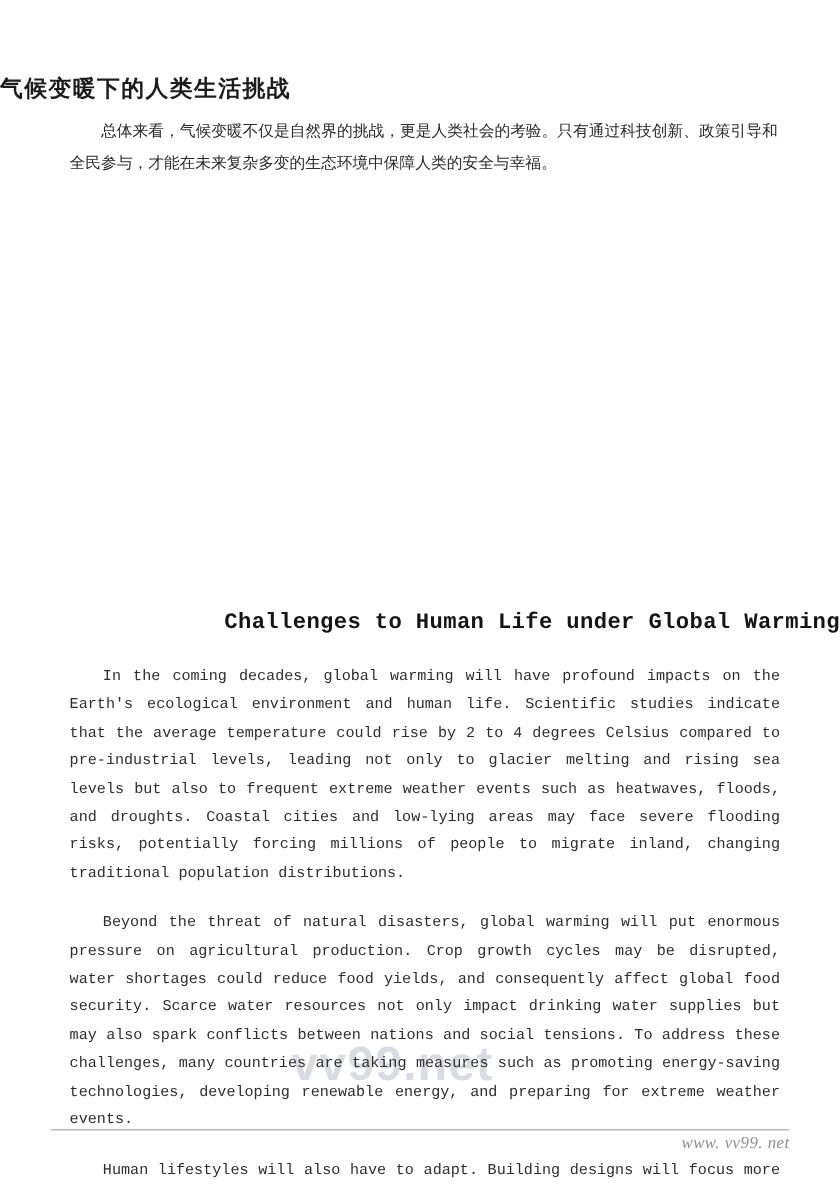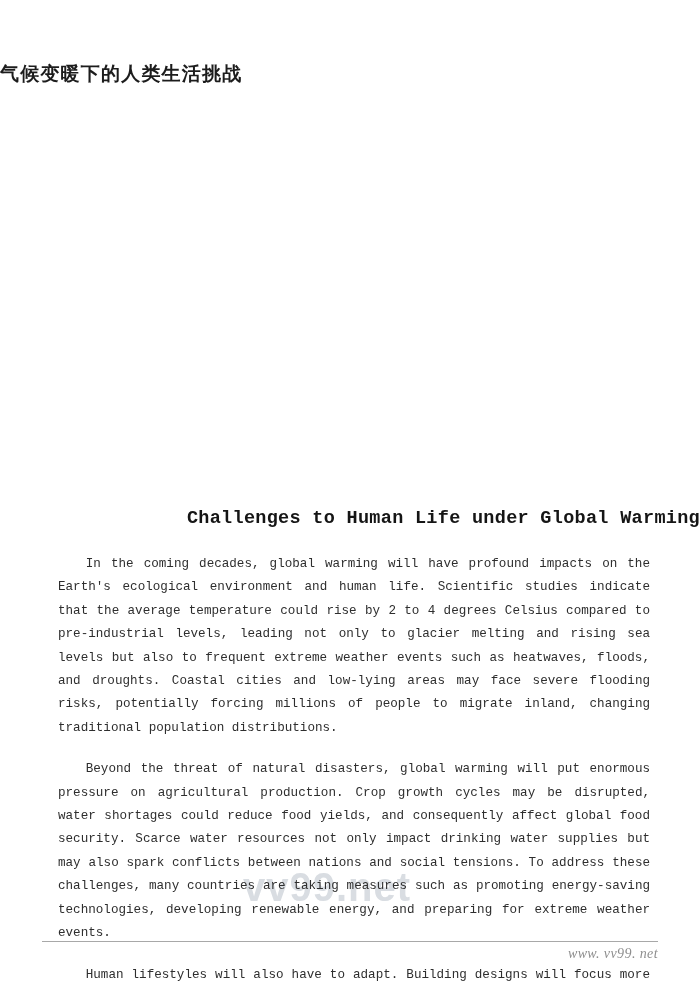--- a/index.html
+++ b/index.html
@@ -133,20 +133,21 @@
 
 <div class="page">
 
   <div class="watermark">vv99.net</div>
 
   <div class="content">
 
     <h1 class="cn-title">气候变暖下的人类生活挑战</h1>
 
     <div class="cn-body">
+      <p>总体来看，气候变暖不仅是自然界的挑战，更是人类社会的考验。只有通过科技创新、政策引导和全民参与，才能在未来复杂多变的生态环境中保障人类的安全与幸福。</p>
     </div>
 
     <h2 class="en-title">Challenges to Human Life under Global Warming</h2>
 
     <div class="en-body">
       <p>In the coming decades, global warming will have profound impacts on the Earth's ecological environment and human life. Scientific studies indicate that the average temperature could rise by 2 to 4 degrees Celsius compared to pre-industrial levels, leading not only to glacier melting and rising sea levels but also to frequent extreme weather events such as heatwaves, floods, and droughts. Coastal cities and low-lying areas may face severe flooding risks, potentially forcing millions of people to migrate inland, changing traditional population distributions.</p>
       <p>Beyond the threat of natural disasters, global warming will put enormous pressure on agricultural production. Crop growth cycles may be disrupted, water shortages could reduce food yields, and consequently affect global food security. Scarce water resources not only impact drinking water supplies but may also spark conflicts between nations and social tensions. To address these challenges, many countries are taking measures such as promoting energy-saving technologies, developing renewable energy, and preparing for extreme weather events.</p>
       <p>Human lifestyles will also have to adapt. Building designs will focus more on energy efficiency and disaster prevention, urban planning must consider sea-level rise risks, and transportation and energy systems need to be low-carbon. On a</p>
     </div>
 

